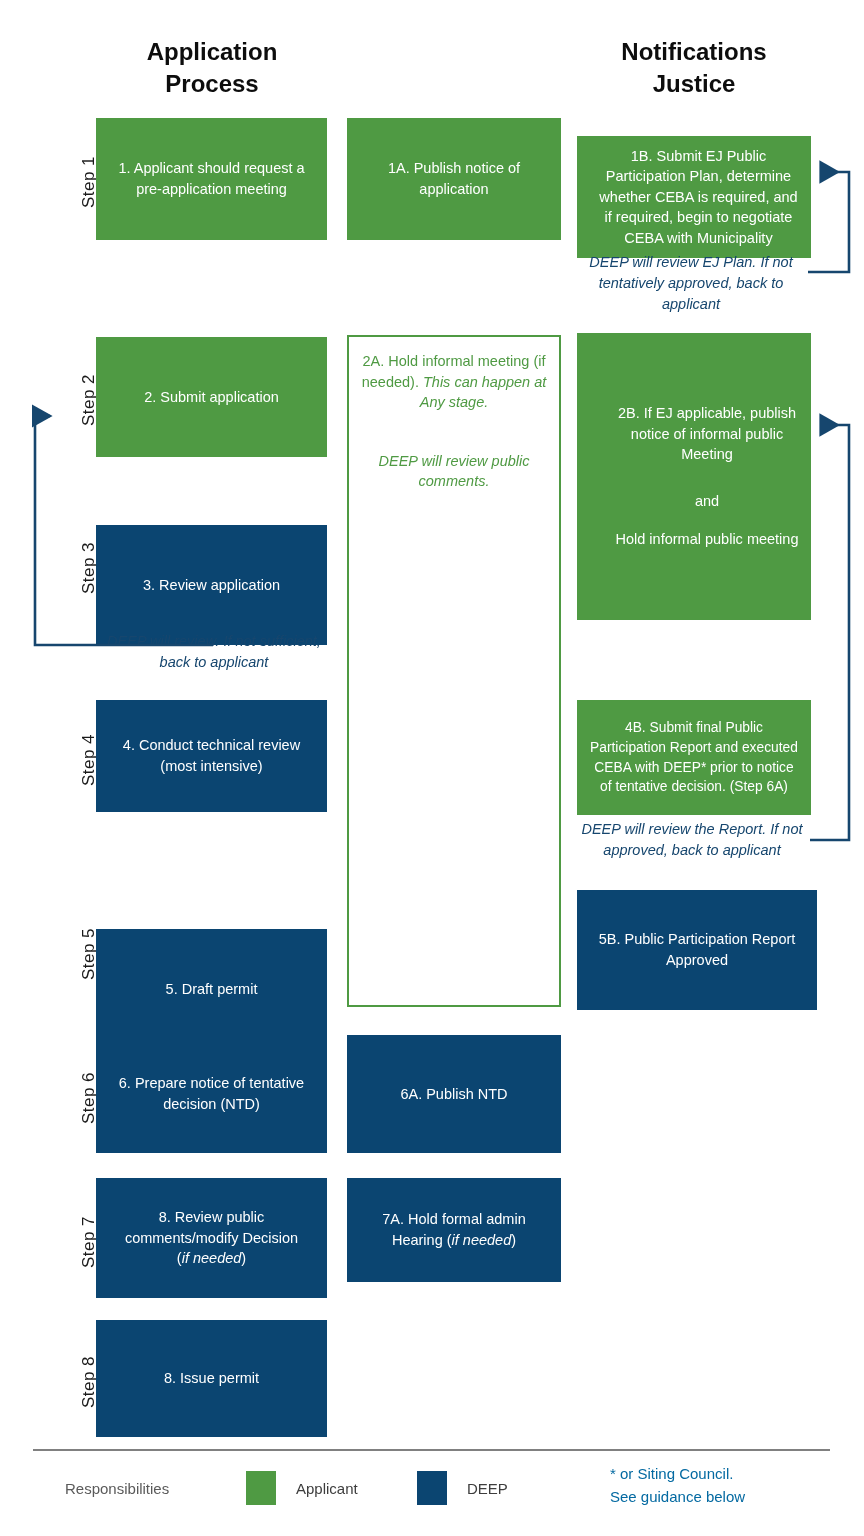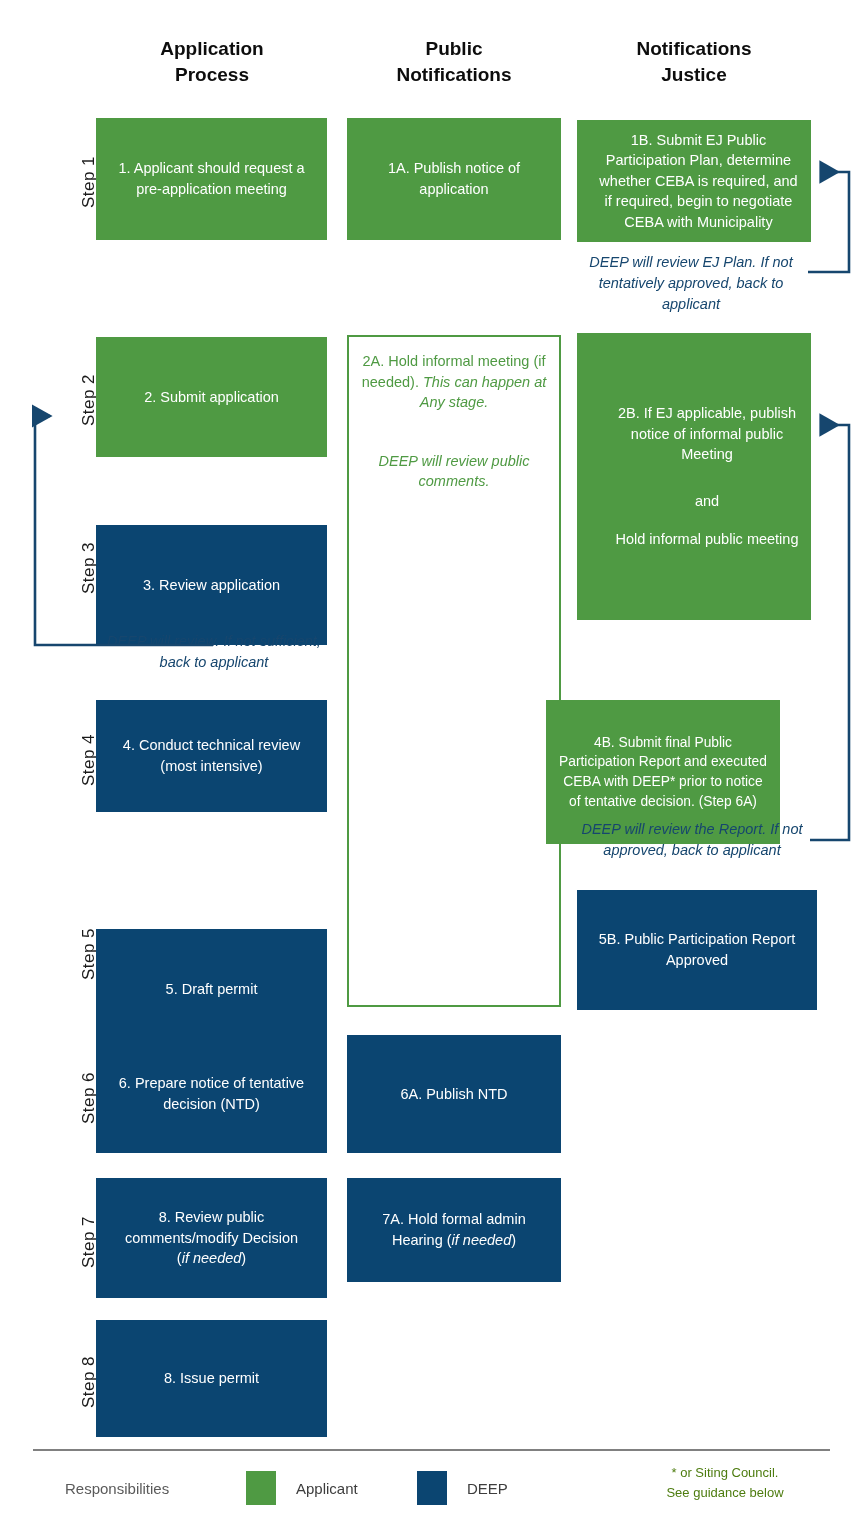--- a/index.html
+++ b/index.html
@@ -7,21 +7,21 @@
        font-family:"Liberation Sans", sans-serif;
        -webkit-font-smoothing:antialiased;}
 
   #canvas{position:relative;width:864px;height:1536px;overflow:hidden;}
 
   
   .col-header{
     position:absolute;
     text-align:center;
     font-weight:bold;
-    font-size:19px;
+    font-size:24px;
     line-height:1.35;
     color:#0d0d0d;
   }
 
   
   .step-label{
     position:absolute;
     font-size:17px;
     color:#1a1a1a;
     letter-spacing:.5px;
@@ -87,58 +87,54 @@
     white-space:nowrap;
   }
   .legend-swatch{
     position:absolute;
     width:30px;height:34px;
   }
   .sw-green{background:#4f9a43;}
   .sw-navy{background:#0b4571;}
   .legend-note{
     position:absolute;
-    font-size:13px;
-    color:#4d7c0f;
+    font-size:15px;
+    color:#0369a1;
     line-height:1.5;
-    text-align:center;
+    text-align:left;
   }
 </style>
 </head>
 <body>
 
 <div id="canvas">
 
   <div class="col-header" style="left:96px;top:36px;width:232px;">
     <div>Application</div>
     <div>Process</div>
-  </div>
-  <div class="col-header" style="left:347px;top:36px;width:214px;">
-    <div>Public</div>
-    <div>Notifications</div>
   </div>
   <div class="col-header" style="left:577px;top:36px;width:234px;">
     <div>Notifications</div>
     <div>Justice</div>
   </div>
 
   <div class="step-label" style="left:44px;top:172px;width:90px;">Step 1</div>
   <div class="step-label" style="left:44px;top:390px;width:90px;">Step 2</div>
   <div class="step-label" style="left:44px;top:558px;width:90px;">Step 3</div>
   <div class="step-label" style="left:44px;top:750px;width:90px;">Step 4</div>
   <div class="step-label" style="left:44px;top:944px;width:90px;">Step 5</div>
   <div class="step-label" style="left:44px;top:1088px;width:90px;">Step 6</div>
   <div class="step-label" style="left:44px;top:1232px;width:90px;">Step 7</div>
   <div class="step-label" style="left:44px;top:1372px;width:90px;">Step 8</div>
 
   <div class="box green" style="left:96px;top:118px;width:231px;height:122px;">1. Applicant should request a pre-application meeting</div>
 
   <div class="box green" style="left:347px;top:118px;width:214px;height:122px;">1A. Publish notice of application</div>
 
-  <div class="box green" style="left:577px;top:120px;width:234px;height:122px;padding-left:19px;">1B. Submit EJ Public Participation Plan, determine whether CEBA is required, and if required, begin to negotiate CEBA with Municipality</div>
+  <div class="box green" style="left:577px;top:136px;width:234px;height:122px;padding-left:19px;">1B. Submit EJ Public Participation Plan, determine whether CEBA is required, and if required, begin to negotiate CEBA with Municipality</div>
 
   <div class="caption" style="left:575px;top:252px;width:232px;">DEEP will review EJ Plan. If not tentatively approved, back to applicant</div>
 
   <div class="box green" style="left:96px;top:337px;width:231px;height:120px;">2. Submit application</div>
 
   <div class="box outline-green" style="left:347px;top:335px;width:214px;height:672px;">
     <p class="stack-top">
       <span>2A. Hold informal meeting (if needed). </span><span class="ital">This can happen at Any stage.</span>
     </p>
     <p class="stack-bottom">DEEP will review public comments.</p>
@@ -149,21 +145,21 @@
     <div style="padding:26px 0 18px;">and</div>
     <div>Hold informal public meeting</div>
   </div>
 
   <div class="box navy" style="left:96px;top:505px;width:231px;height:120px;margin-top:20px;">3. Review application</div>
 
   <div class="caption" style="left:96px;top:631px;width:236px;">DEEP will review. If not sufficient, back to applicant</div>
 
   <div class="box navy" style="left:96px;top:700px;width:231px;height:112px;">4. Conduct technical review (most intensive)</div>
 
-  <div class="box green" style="left:546px;top:700px;width:234px;height:144px;font-size:13.8px;">4B. Submit final Public Participation Report and executed CEBA with DEEP* prior to notice of tentative decision. (Step 6A)</div>
+  <div class="box green" style="left:577px;top:700px;width:234px;height:115px;font-size:13.8px;">4B. Submit final Public Participation Report and executed CEBA with DEEP* prior to notice of tentative decision. (Step 6A)</div>
 
   <div class="caption" style="left:575px;top:819px;width:234px;">DEEP will review the Report. If not approved, back to applicant</div>
 
   <div class="box navy" style="left:96px;top:929px;width:231px;height:120px;">5. Draft permit</div>
 
   <div class="box navy" style="left:577px;top:890px;width:240px;height:120px;">5B. Public Participation Report Approved</div>
 
   <div class="box navy" style="left:96px;top:1035px;width:231px;height:118px;">6. Prepare notice of tentative decision (NTD)</div>
 
   <div class="box navy" style="left:347px;top:1035px;width:214px;height:118px;">6A. Publish NTD</div>

